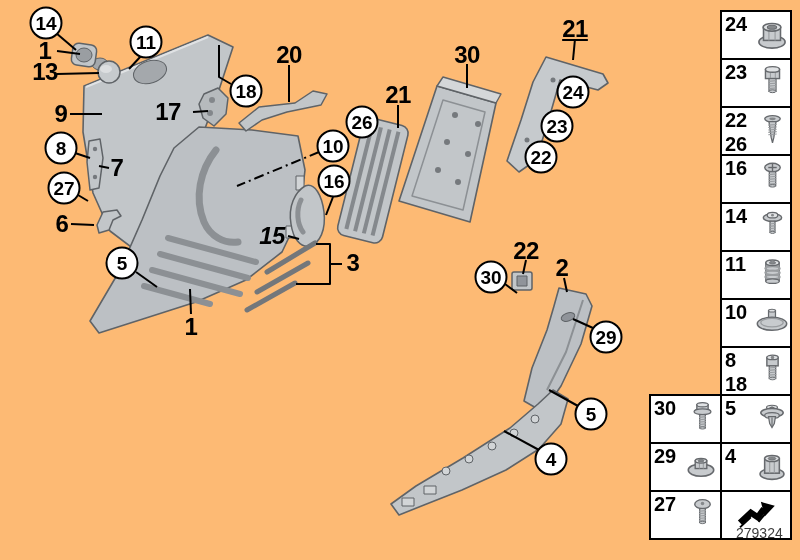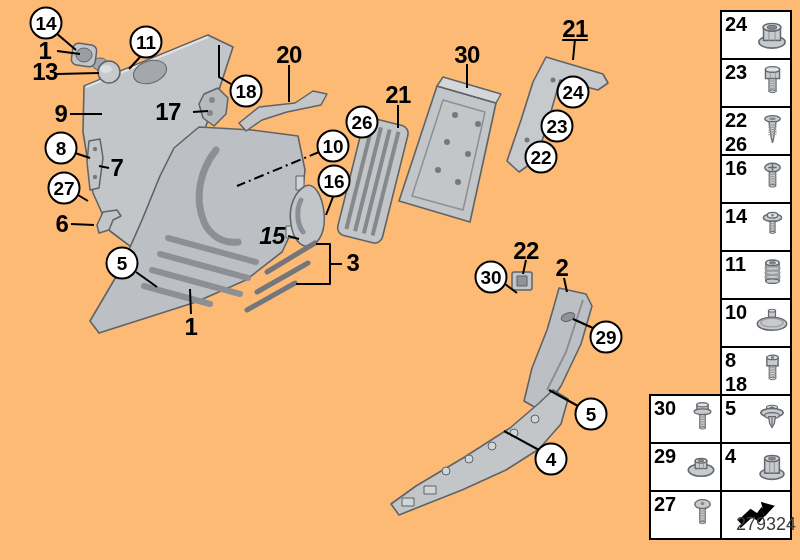--- a/index.html
+++ b/index.html
@@ -16,21 +16,21 @@
   
   #legend-main{position:absolute;left:720px;top:10px;width:72px;}
   #legend-bottom{position:absolute;left:649px;top:394px;width:73px;}
   .legend-cell{box-sizing:border-box;height:50px;margin-top:-2px;border:2px solid #000;
            background:#fff;display:flex;align-items:center;padding:1px 2px 1px 3px;cursor:pointer;}
   .legend-cell:first-child{margin-top:0;}
   .nums{display:flex;flex-direction:column;justify-content:space-between;height:100%;
            font-weight:bold;font-size:20px;line-height:1;padding-top:1px;min-width:25px;}
   .icon{margin-left:auto;display:flex;align-items:center;justify-content:center;}
   .icon-full{margin:0 auto;}
-  #doc-number{position:absolute;left:736px;top:514px;font-size:18px;color:#3d3d3d;}
+  #doc-number{position:absolute;left:736px;top:525px;font-size:14px;color:#3d3d3d;}
 </style>
 </head>
 <body>
 
 <div id="stage">
 
   <svg id="drawing" width="800" height="560" viewBox="0 0 800 560">
     <g stroke-linejoin="round">
 
       <g>

